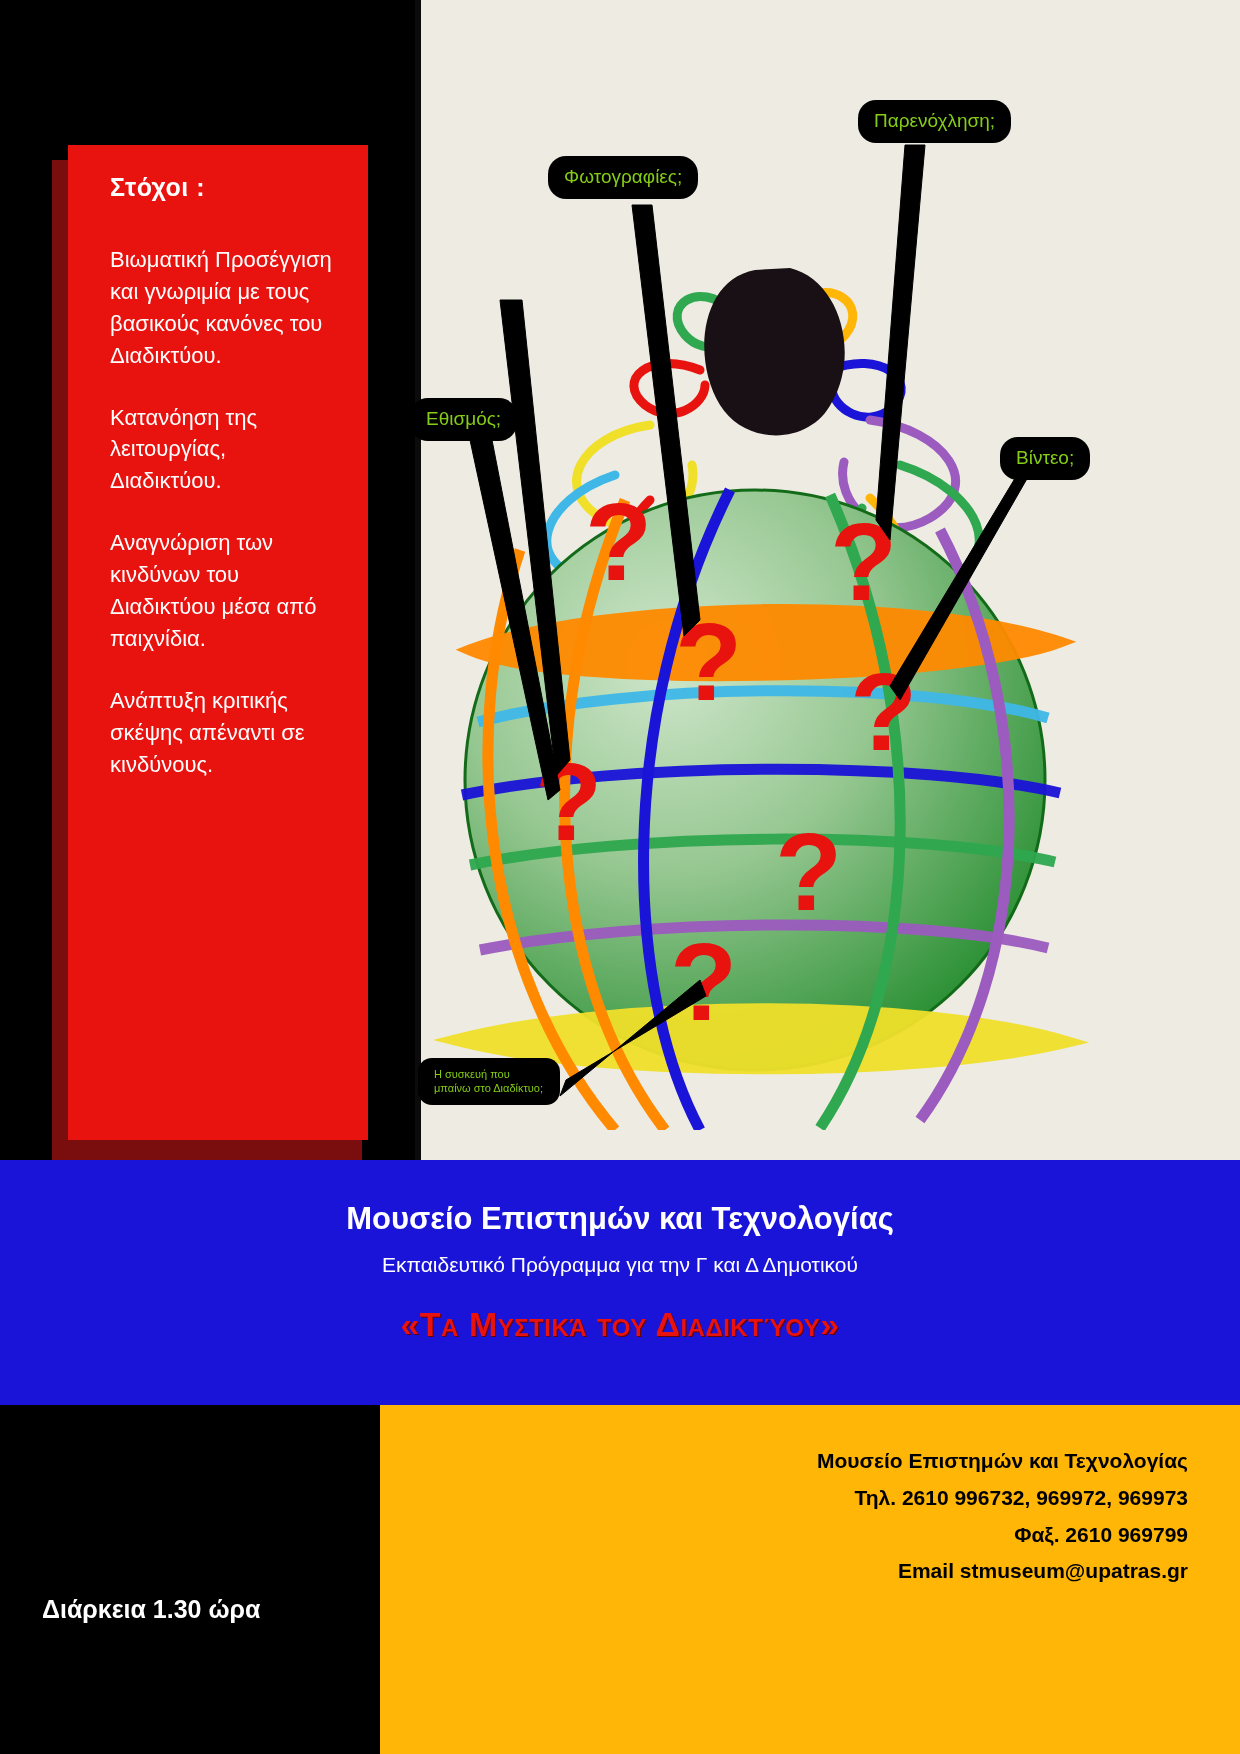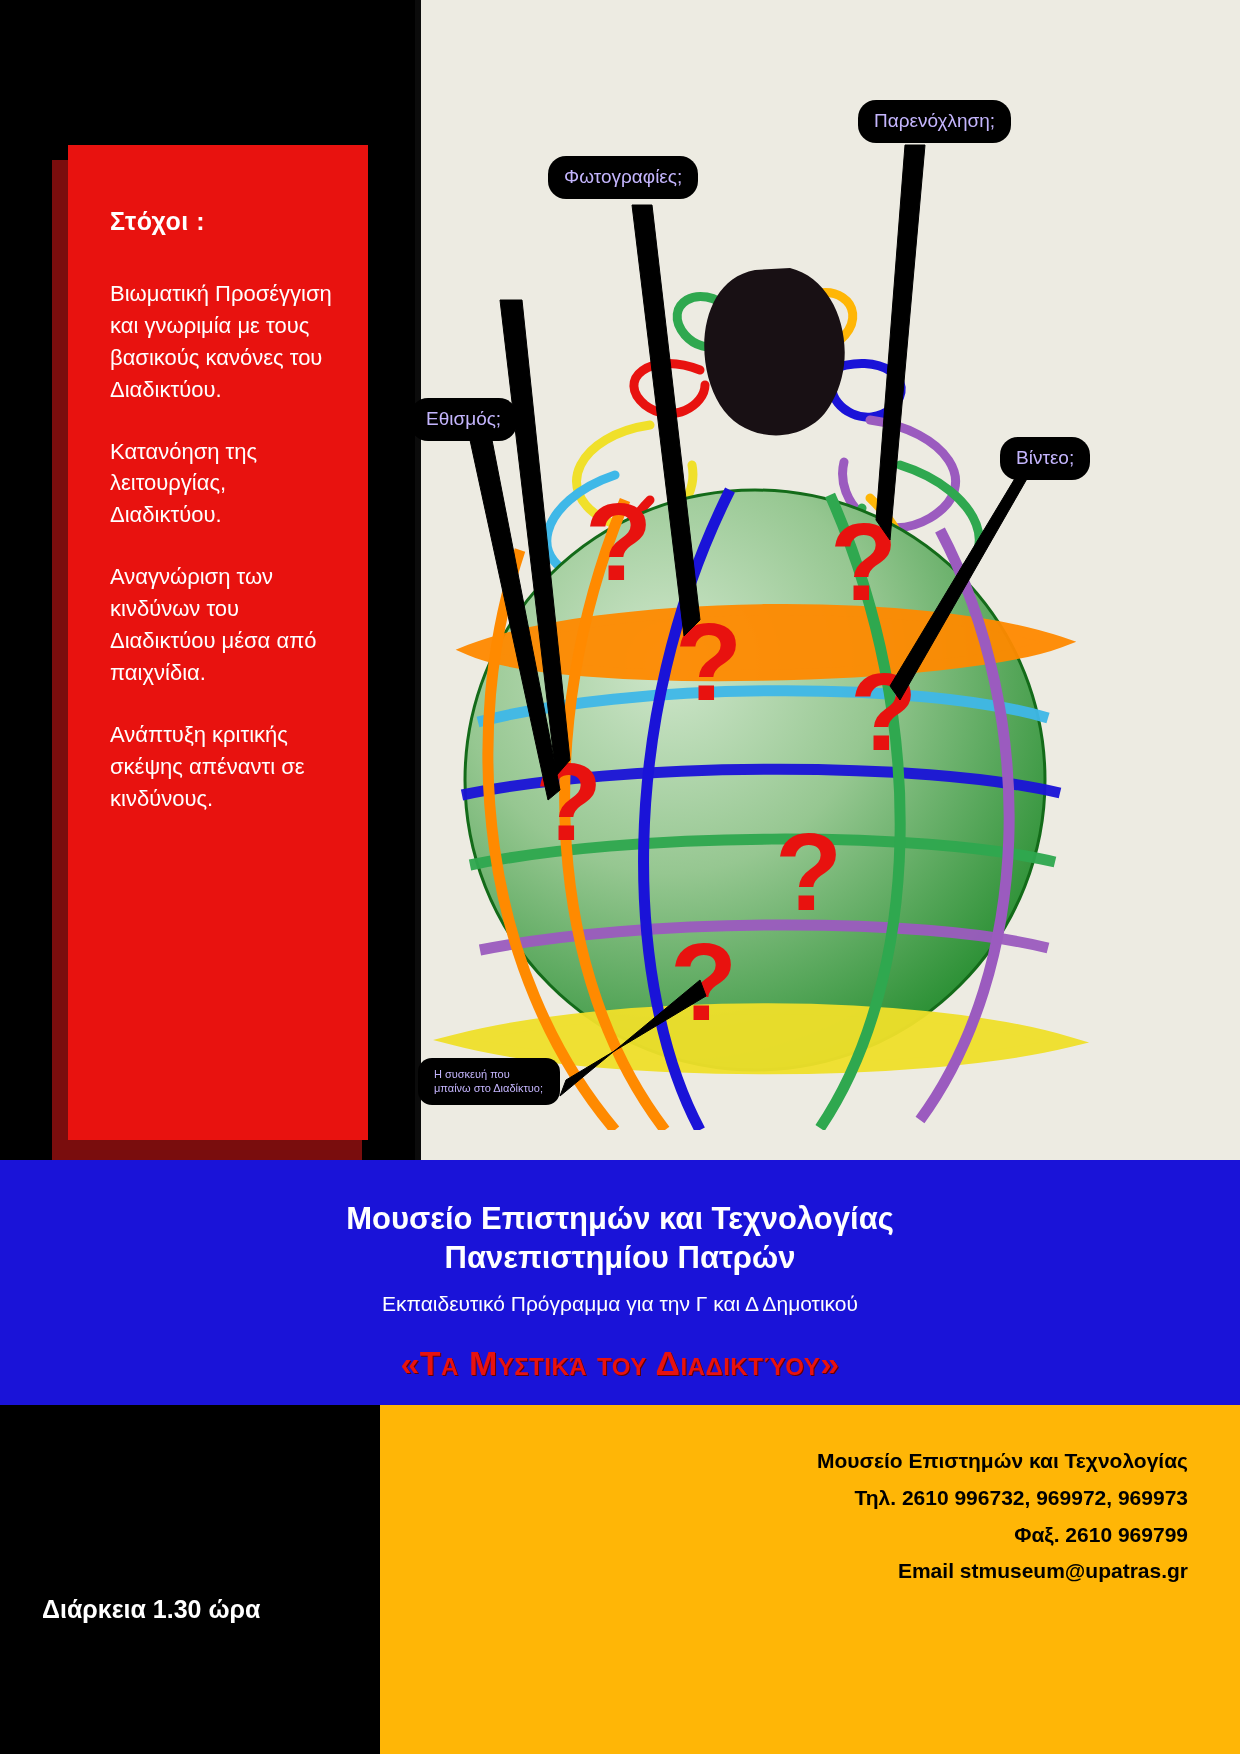--- a/index.html
+++ b/index.html
@@ -30,41 +30,41 @@
 
   
   .goals-shadow {
     position:absolute; left:52px; top:160px; width:310px; height:1000px;
     background:#7a0d0d;
     transform: skewY(-0.0deg);
   }
   .goals-box {
     position:absolute; left:68px; top:145px; width:300px; height:995px;
     background:#e8120f;
-    padding:62px 30px 20px 42px;
+    padding:28px 30px 20px 42px;
     color:#fff;
   }
   .goals-title {
     font-size:25px; font-weight:bold; margin:0 0 42px 0; letter-spacing:0.5px;
   }
   .goals-list { list-style:none; margin:0; padding:0; }
   .goals-list li {
     font-size:22px; line-height:1.45; margin-bottom:30px;
   }
 
   
   .globe-wrap {
     position:absolute; left:400px; top:250px; width:700px; height:880px;
   }
   .globe-svg { position:absolute; left:0; top:0; }
 
   
   .callout {
     position:absolute;
-    background:#000; color:#c4b5fd;
+    background:#000; color:#84cc16;
     border-radius:18px;
     padding:9px 16px;
     font-size:19px;
     line-height:1.3;
     text-align:center;
     z-index:6;
     white-space:pre-line;
   }
   .callout.small { font-size:11px; text-align:left; border-radius:14px; }
 
@@ -206,21 +206,20 @@
 
   <div class="callout c-harassment">Παρενόχληση;</div>
   <div class="callout c-photos">Φωτογραφίες;</div>
   <div class="callout c-addiction">Εθισμός;</div>
   <div class="callout c-video">Βίντεο;</div>
   <div class="callout small c-device">Η συσκευή που μπαίνω  στο Διαδίκτυο;</div>
 
   <div class="blue-band">
     <div class="museum-title">
       <div>Μουσείο  Επιστημών και Τεχνολογίας</div>
-      <div>Πανεπιστημίου Πατρών</div>
     </div>
     <p class="program-line">Εκπαιδευτικό Πρόγραμμα για την Γ και Δ Δημοτικού</p>
     <p class="program-name">«Τα Μυστικά του Διαδικτύου»</p>
   </div>
 
   <div class="bottom-black">
     <div class="duration">Διάρκεια  1.30 ώρα</div>
   </div>
 
   <div class="bottom-orange">

